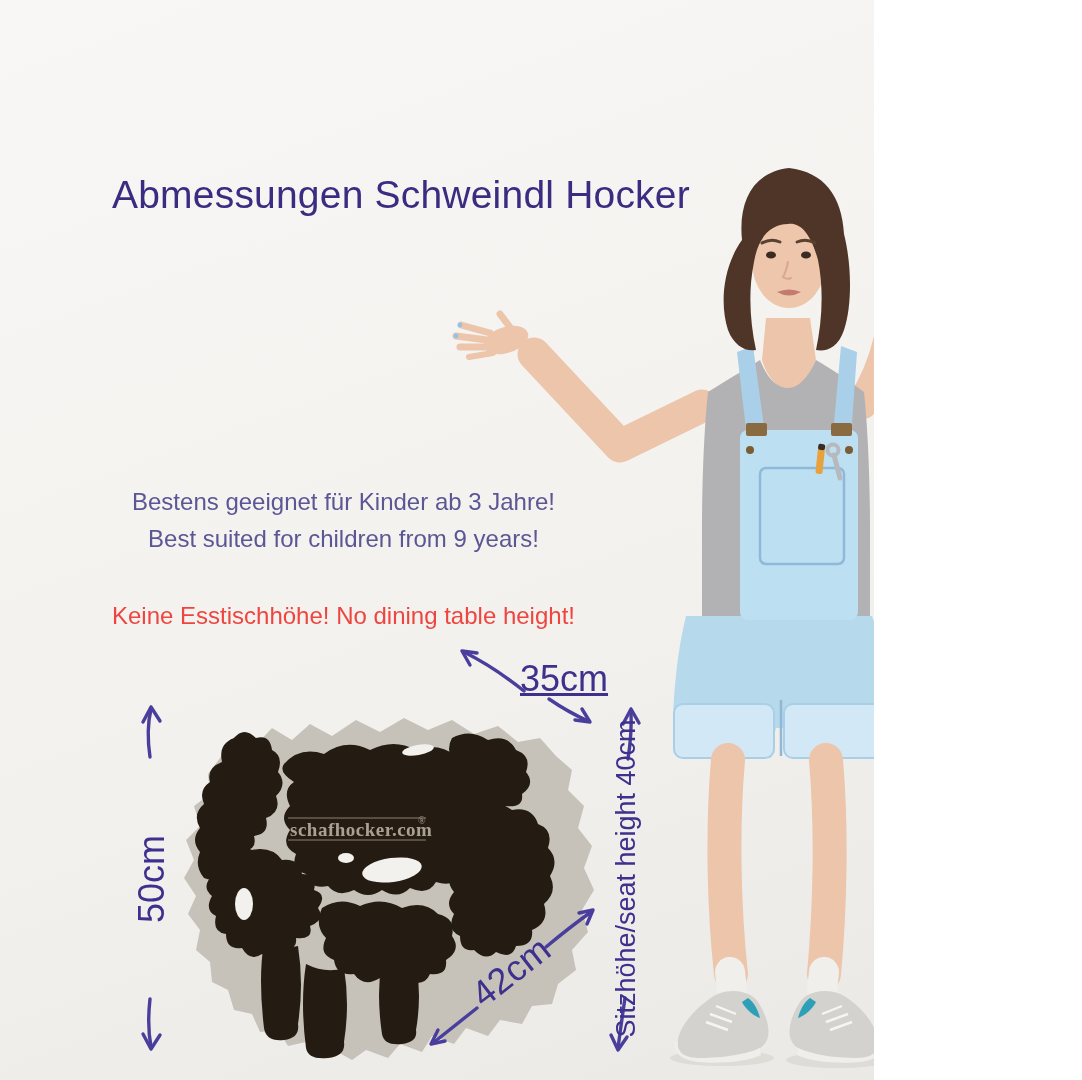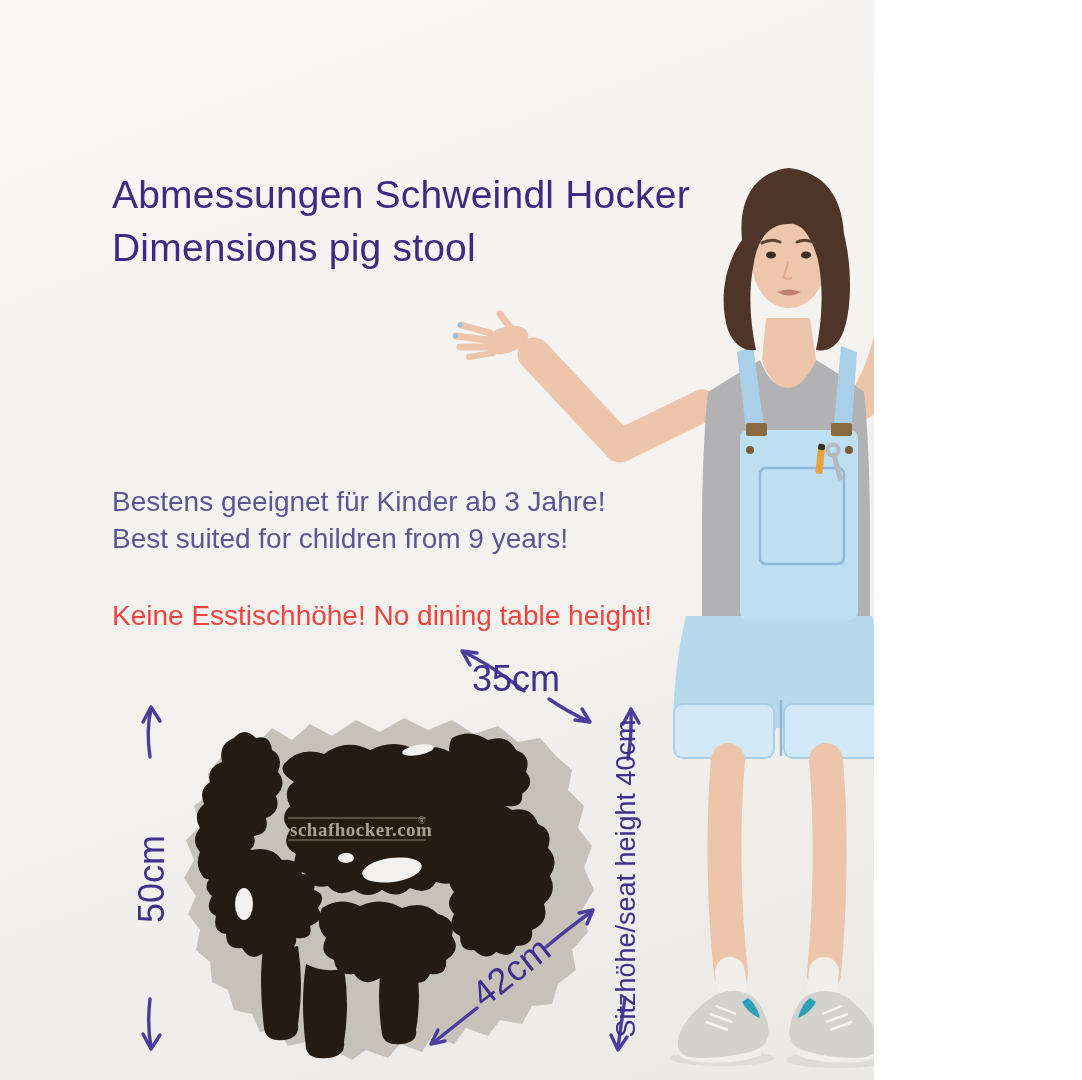--- a/index.html
+++ b/index.html
@@ -8,41 +8,40 @@
     background:linear-gradient(160deg,#f8f7f5 0%,#f3f1ee 60%,#ebe9e6 100%);
     font-family:"Liberation Sans",sans-serif;
   }
   .layer{position:absolute;left:0;top:0;}
   .title{
     position:absolute;left:112px;top:168px;
     font-size:39px;line-height:53px;font-weight:500;color:#3c2c81;letter-spacing:.2px;
   }
   .info{
     position:absolute;left:112px;top:483px;
-    font-size:28px;line-height:37px;color:#5b5694;
+    font-size:24px;line-height:37px;color:#5b5694;text-align:center;
   }
   .info .warn{color:#ee453f;margin-top:40px;}
   .dim{
     position:absolute;color:#3d318d;font-size:36px;font-weight:500;white-space:nowrap;
   }
-  #dim-35{left:472px;top:658px;}
+  #dim-35{left:520px;top:658px;text-decoration:underline;}
   #dim-50{left:92px;top:858px;width:120px;text-align:center;transform:rotate(-90deg);}
   #dim-42{left:451px;top:951px;width:120px;text-align:center;transform:rotate(-38deg);}
   #dim-seat{left:446px;top:863px;width:360px;text-align:center;transform:rotate(-90deg);
             font-size:27px;font-weight:400;}
   .arrows path{stroke:#4a3e9c;stroke-width:3.4;fill:none;stroke-linecap:round;stroke-linejoin:round;}
 </style>
 </head>
 <body>
 
 <div class="canvas">
 
   <div class="title">
     <div>Abmessungen Schweindl Hocker</div>
-    <div>Dimensions pig stool</div>
   </div>
 
   <div class="info">
     <div>Bestens geeignet für Kinder ab 3 Jahre!</div>
     <div>Best suited for children from 9 years!</div>
     <div class="warn">Keine Esstischhöhe! No dining table height!</div>
   </div>
 
   <svg class="layer" style="left:160px;top:698px" width="452" height="368" viewBox="0 0 452 368">
     <g>

